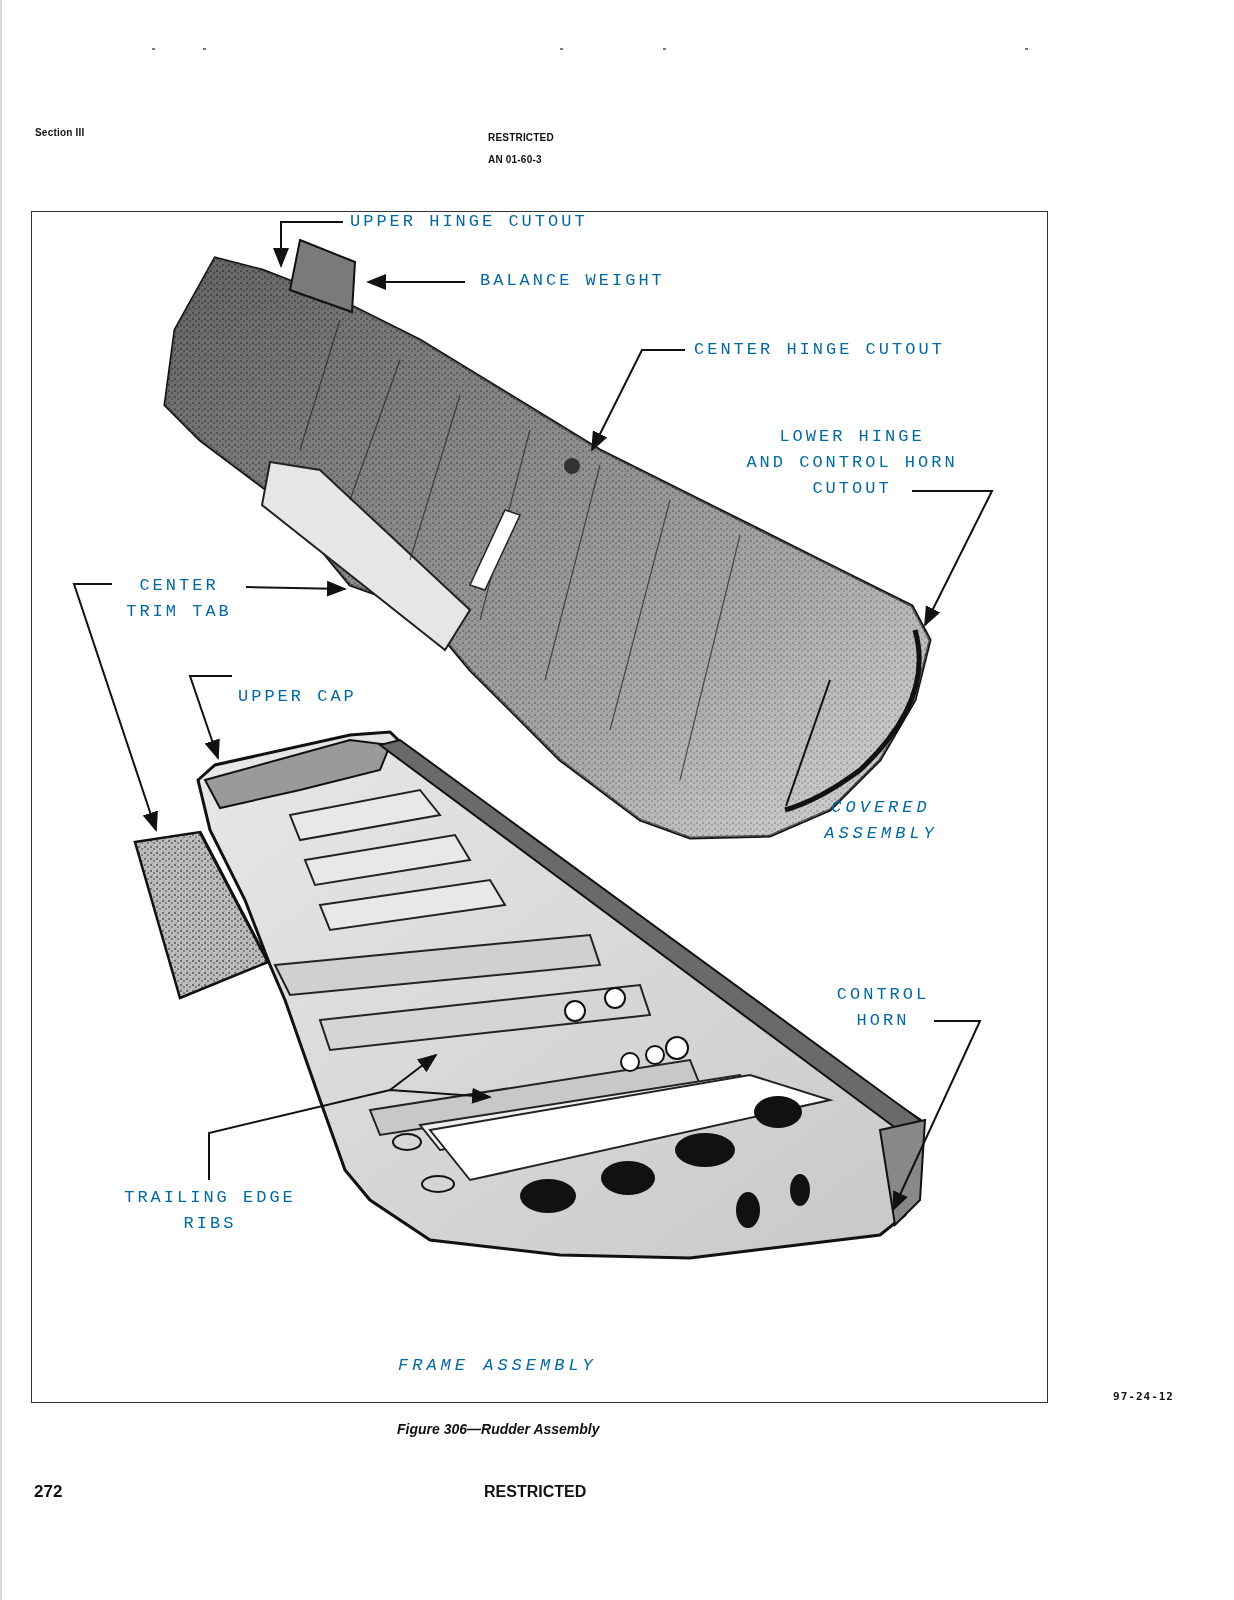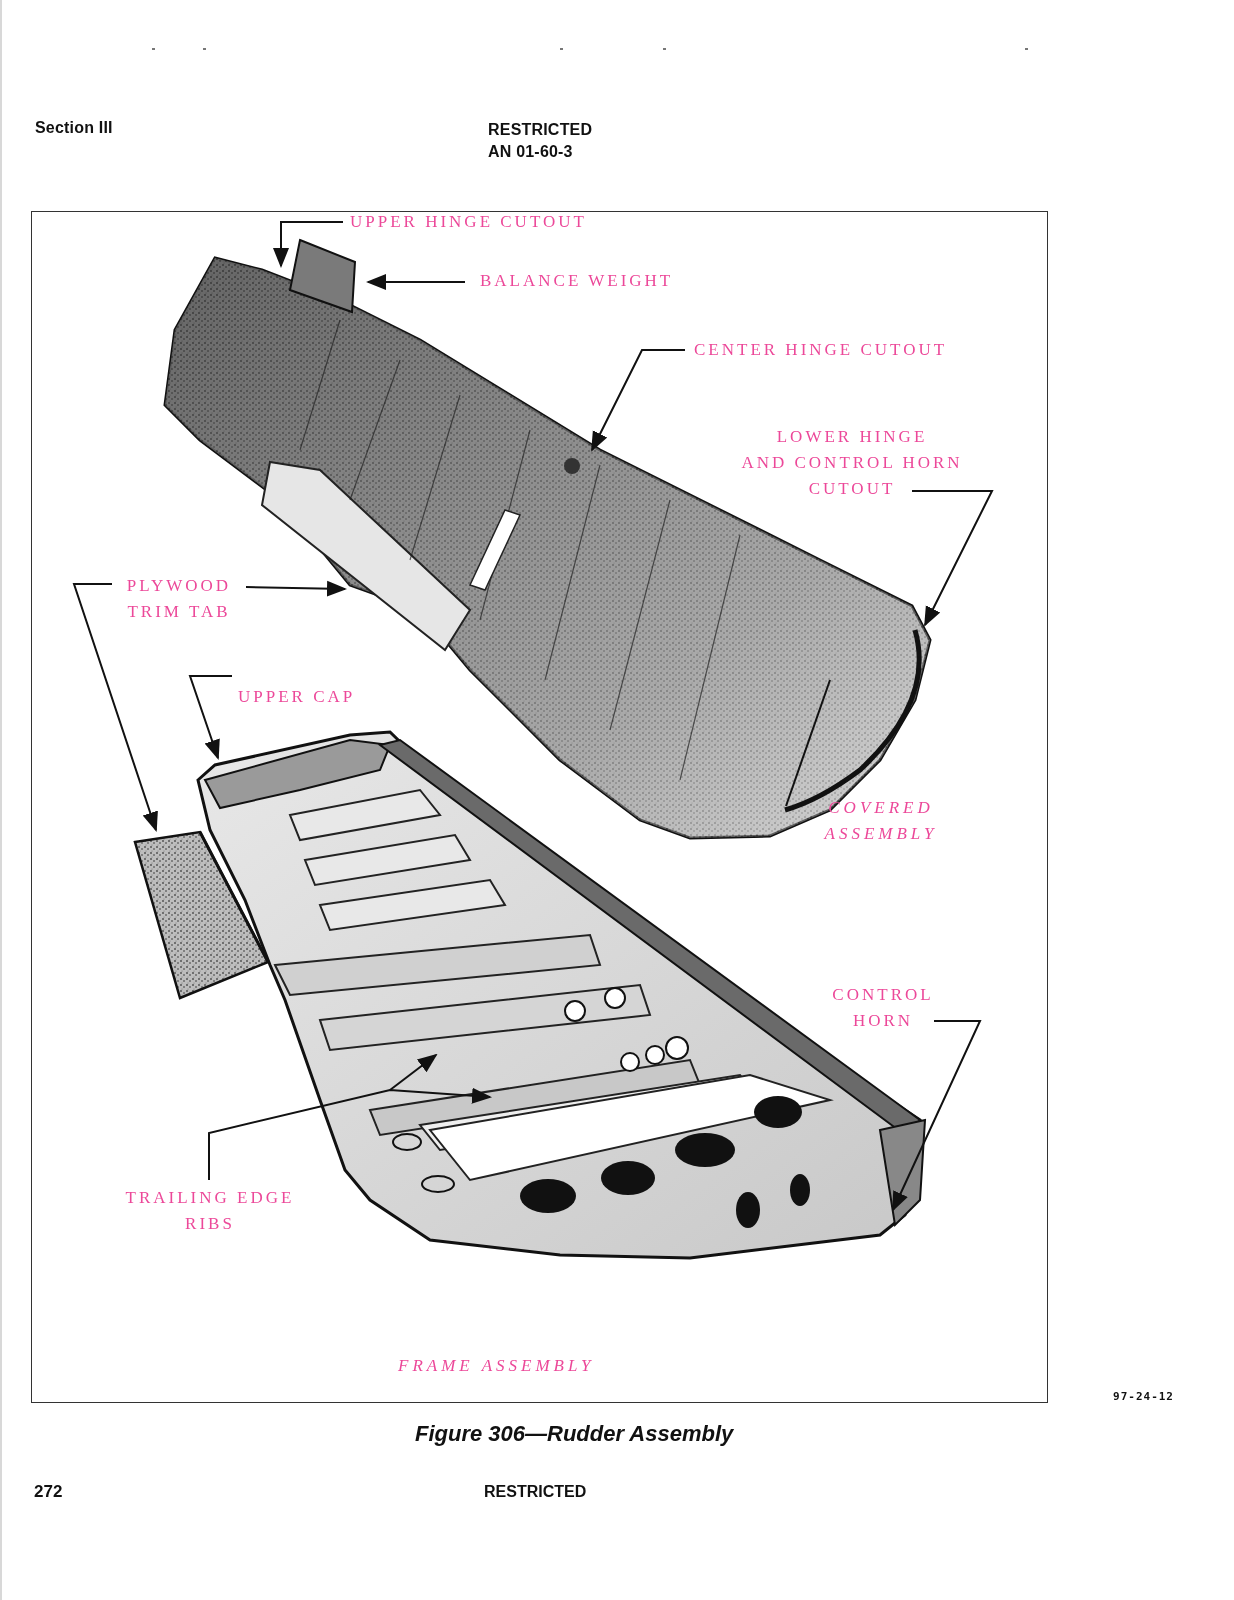--- a/index.html
+++ b/index.html
@@ -1,31 +1,31 @@
 <!DOCTYPE html>
 <html><head>
 <meta charset="utf-8">
 <style>
   html, body { margin: 0; padding: 0; background: #ffffff; }
   body { width: 1234px; height: 1600px; position: relative; overflow: hidden;
          font-family: "Liberation Sans", sans-serif; color: #111; }
   .leftedge { position: absolute; left: 0; top: 0; width: 2px; height: 1600px; background: #d8d8d8; }
-  .hdr { position: absolute; font-weight: bold; font-size: 16px; letter-spacing: 0.2px; }
+  .hdr { position: absolute; font-weight: bold; font-size: 10px; letter-spacing: 0.2px; margin-top: 8px; }
   .hdr-left { left: 35px; top: 119px; }
   .hdr-center { left: 488px; top: 119px; line-height: 22px; }
   .figure-frame { position: absolute; left: 31px; top: 211px; width: 1017px; height: 1192px;
                   border: 1.5px solid #333; box-sizing: border-box; }
   .art { position: absolute; left: 0; top: 0; }
-  .lbl { position: absolute; font-family: Liberation Serif, serif; font-size: 17px;
-         letter-spacing: 3px; color: #ec4899; white-space: nowrap; line-height: 26px; }
+  .lbl { position: absolute; font-family: Liberation Mono, monospace; font-size: 17px;
+         letter-spacing: 3px; color: #0369a1; white-space: nowrap; line-height: 26px; }
   .lbl.c { text-align: center; }
   .lbl.italic { font-style: italic; letter-spacing: 4px; }
   .fig-id { position: absolute; right: 60px; top: 1390px; font-family: "DejaVu Sans Mono", monospace;
             font-size: 11px; font-weight: bold; letter-spacing: 1px; }
-  .caption { position: absolute; left: 415px; top: 1421px; font-size: 22px; font-weight: bold; font-style: italic; }
+  .caption { position: absolute; left: 397px; top: 1421px; font-size: 14px; font-weight: bold; font-style: italic; }
   .footer-num { position: absolute; left: 34px; top: 1482px; font-size: 17px; font-weight: bold; text-align: right; }
   .footer-center { position: absolute; left: 484px; top: 1483px; font-size: 16px; font-weight: bold; }
   .speck { position: absolute; background: #777; width: 3px; height: 2px; }
 </style>
 </head>
 <body>
 
 <div class="leftedge"></div>
 
 <div class="hdr hdr-left">Section III</div>
@@ -159,21 +159,21 @@
 
 <div class="lbl" style="left:350px;top:209px">UPPER HINGE CUTOUT</div>
 <div class="lbl" style="left:480px;top:268px">BALANCE WEIGHT</div>
 <div class="lbl" style="left:694px;top:337px">CENTER HINGE CUTOUT</div>
 <div class="lbl c" style="left:732px;top:424px;width:240px">
   <div>LOWER HINGE</div>
   <div>AND CONTROL HORN</div>
   <div>CUTOUT</div>
 </div>
 <div class="lbl c" style="left:114px;top:573px;width:130px">
-  <div>PLYWOOD</div>
+  <div>CENTER</div>
   <div>TRIM TAB</div>
 </div>
 <div class="lbl" style="left:238px;top:684px">UPPER CAP</div>
 <div class="lbl c italic" style="left:806px;top:795px;width:150px">
   <div>COVERED</div>
   <div>ASSEMBLY</div>
 </div>
 <div class="lbl c" style="left:818px;top:982px;width:130px">
   <div>CONTROL</div>
   <div>HORN</div>

